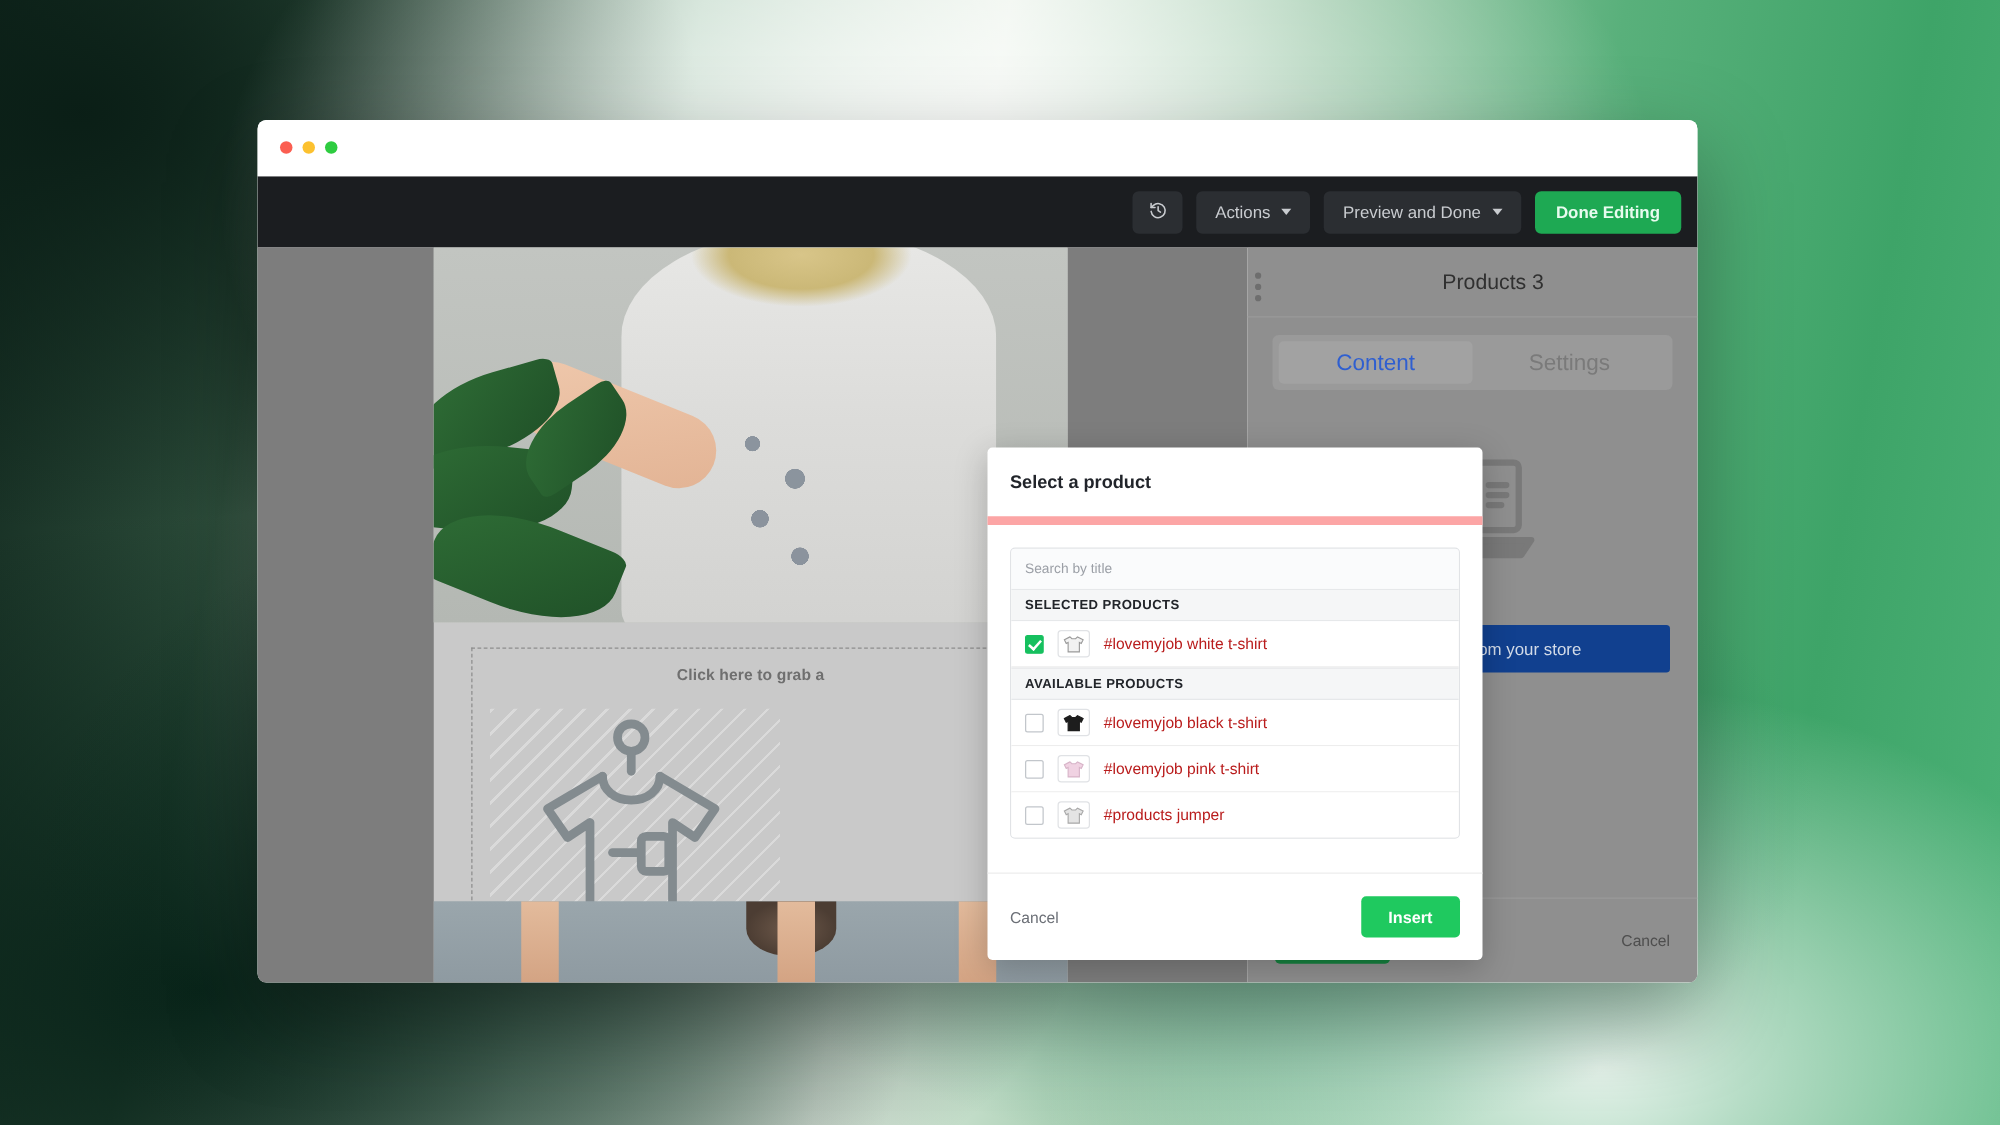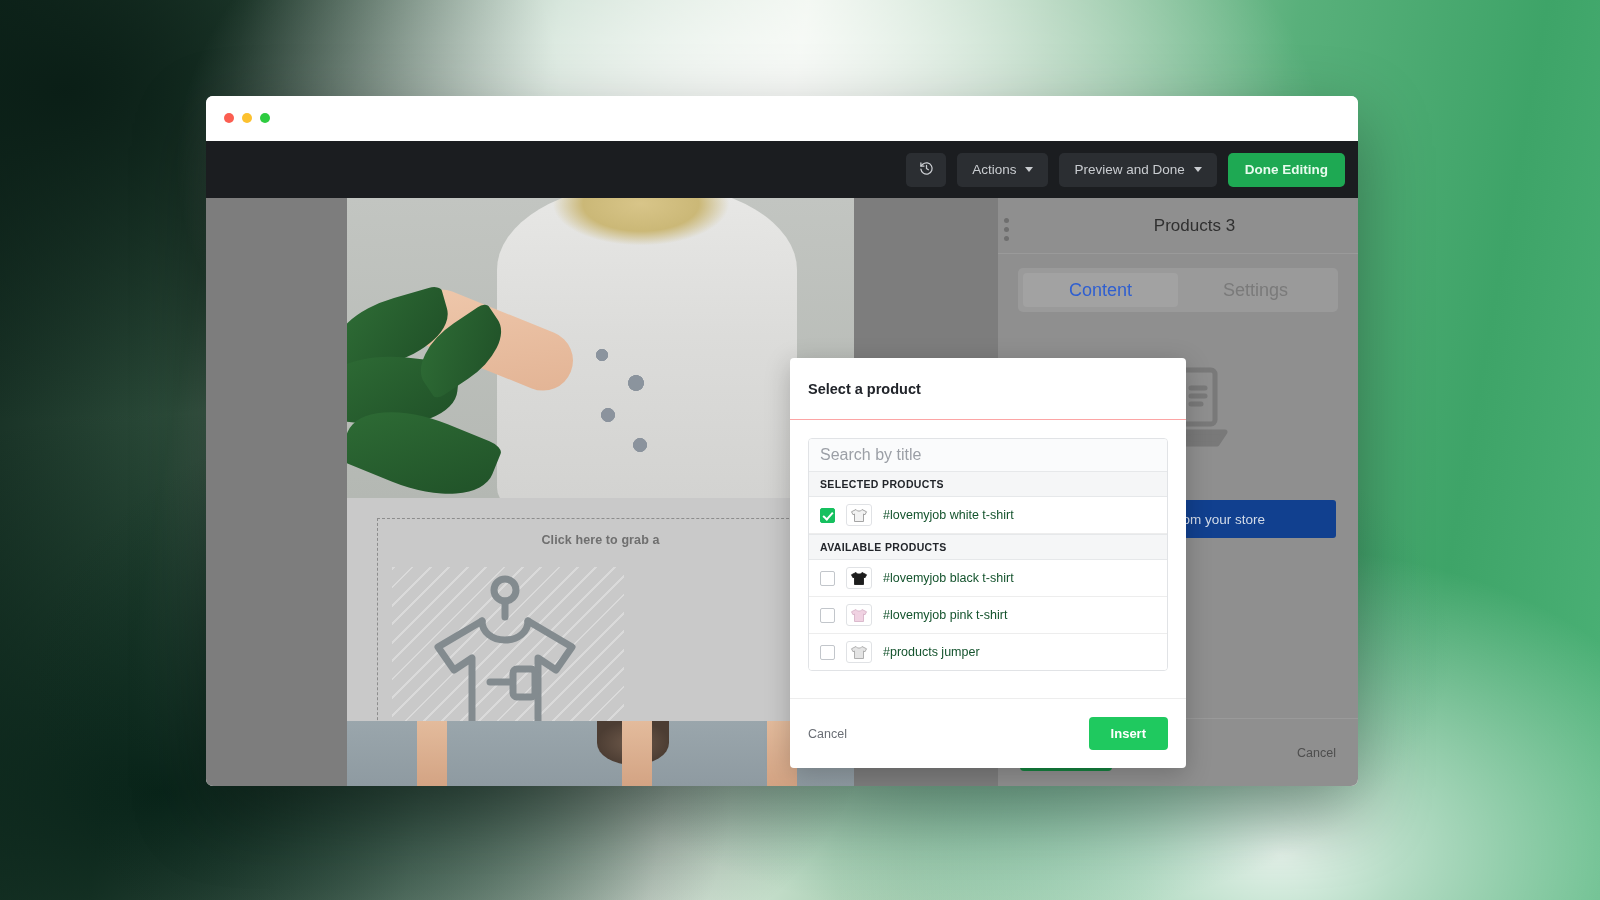--- a/index.html
+++ b/index.html
@@ -180,29 +180,29 @@
   }
   #side-cancel { margin-left:auto; font-size: 12.5px; color:#4e4e4e; cursor:pointer; }
 
   
   #modal {
     position:absolute; left: 584px; top: 262px; width: 396px; height: 410px;
     background:#fff; border-radius: 4px; box-shadow: 0 6px 26px rgba(0,0,0,0.22);
     display:flex; flex-direction:column; z-index: 20;
   }
   #modal-head { height: 62px; display:flex; align-items:center; padding: 0 18px;
-                border-bottom: 1px solid #fca5a5; }
+                border-bottom: 7px solid #fca5a5; }
   #modal-title { font-size: 14.5px; font-weight: 700; color:#21242a; }
   #modal-content { flex:1; padding: 18px 18px 0; }
   #list {
     border: 1px solid #e1e3e6; border-radius: 4px; overflow:hidden;
   }
   #search {
     width:100%; height: 32px; border:none; outline:none;
-    background:#fafbfc; padding: 0 11px; font-size: 16px; color:#4d7c0f;
+    background:#fafbfc; padding: 0 11px; font-size: 11px; color:#4d7c0f;
     font-family:"Liberation Sans",sans-serif;
   }
   #search::placeholder { color:#9b9fa6; }
   .group-head {
     background:#f5f6f7; border-top:1px solid #e6e8ea; border-bottom:1px solid #e6e8ea;
     padding: 6px 11px; font-size: 10.5px; font-weight:700; color:#22252a; letter-spacing:.35px;
   }
   .row {
     display:flex; align-items:center; gap: 11px;
     padding: 7px 11px; border-bottom: 1px solid #ededed; background:#fff; cursor:pointer;
@@ -214,21 +214,21 @@
   }
   .cbx.checked { background:#16c05f; border-color:#16c05f; }
   .cbx.checked:after {
     content:""; position:absolute; left:4px; top:1px; width:4px; height:8px;
     border:solid #fff; border-width: 0 2px 2px 0; transform: rotate(42deg);
   }
   .thumb {
     width: 26px; height: 22px; border:1px solid #e0e2e5; border-radius:3px;
     background:#fff; flex:none; display:flex; align-items:center; justify-content:center;
   }
-  .row-label { font-size: 12.5px; color:#14532d; }
+  .row-label { font-size: 12.5px; color:#b91c1c; }
   #modal-foot {
     height: 70px; border-top:1px solid #ededed; display:flex; align-items:center;
     padding: 0 18px;
   }
   #modal-cancel { font-size: 12.5px; color:#6b6f76; cursor:pointer; }
   #insert-btn {
     margin-left:auto; background:#1fc95f; color:#fff; border:none; border-radius:4px;
     height: 33px; padding: 0 22px; font-size: 13px; font-weight:700; cursor:pointer;
     font-family:"Liberation Sans",sans-serif;
   }

